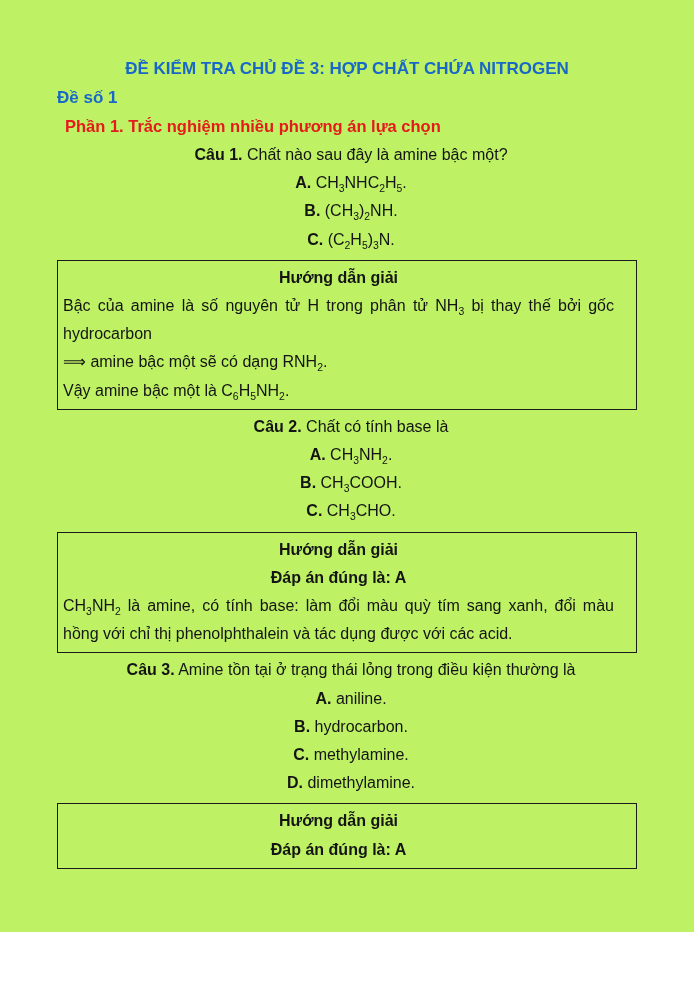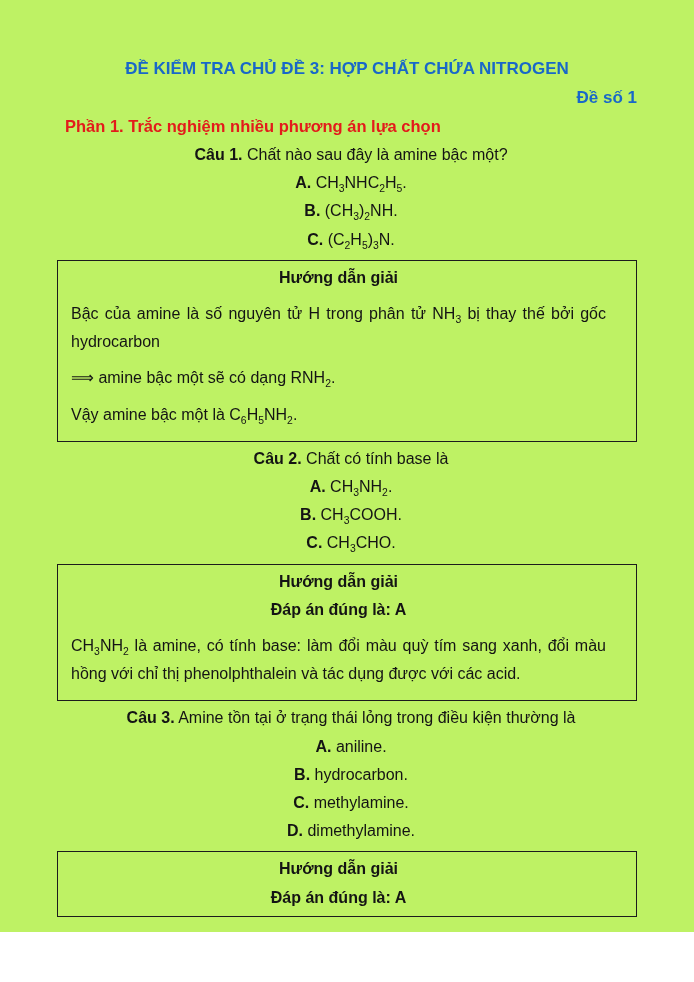--- a/index.html
+++ b/index.html
@@ -16,21 +16,21 @@
     overflow: hidden;
   }
   .doc-title {
     text-align: center;
     font-weight: bold;
     font-size: 17px;
     line-height: 29px;
     color: var(--title-blue, #1968C8);
   }
   .doc-subtitle {
-    text-align: right;
+    text-align: left;
     font-weight: bold;
     font-size: 17px;
     line-height: 29px;
     color: var(--title-blue, #1968C8);
   }
   .section-heading {
     font-weight: bold;
     font-size: 16.5px;
     line-height: 29px;
     padding-left: 8px;
@@ -44,21 +44,21 @@
   }
   .q-label, .opt-label { font-weight: bold; }
   .solution-box {
     border: 1.5px solid var(--box-border, #1C1C1C);
     margin: 6px 0 3px 0;
     padding: 3px 22px 4px 5px;
   }
   .solution-box .q-line { padding-left: 0; }
   .sol-bold { font-weight: bold; }
   .sol-para {
-    margin: 8px;
+    margin: 0;
     line-height: 28.2px;
     text-align: justify;
   }
   sub { font-size: 0.65em; line-height: 0; }
 </style>
 </head>
 <body>
 
 <div class="page">
 

